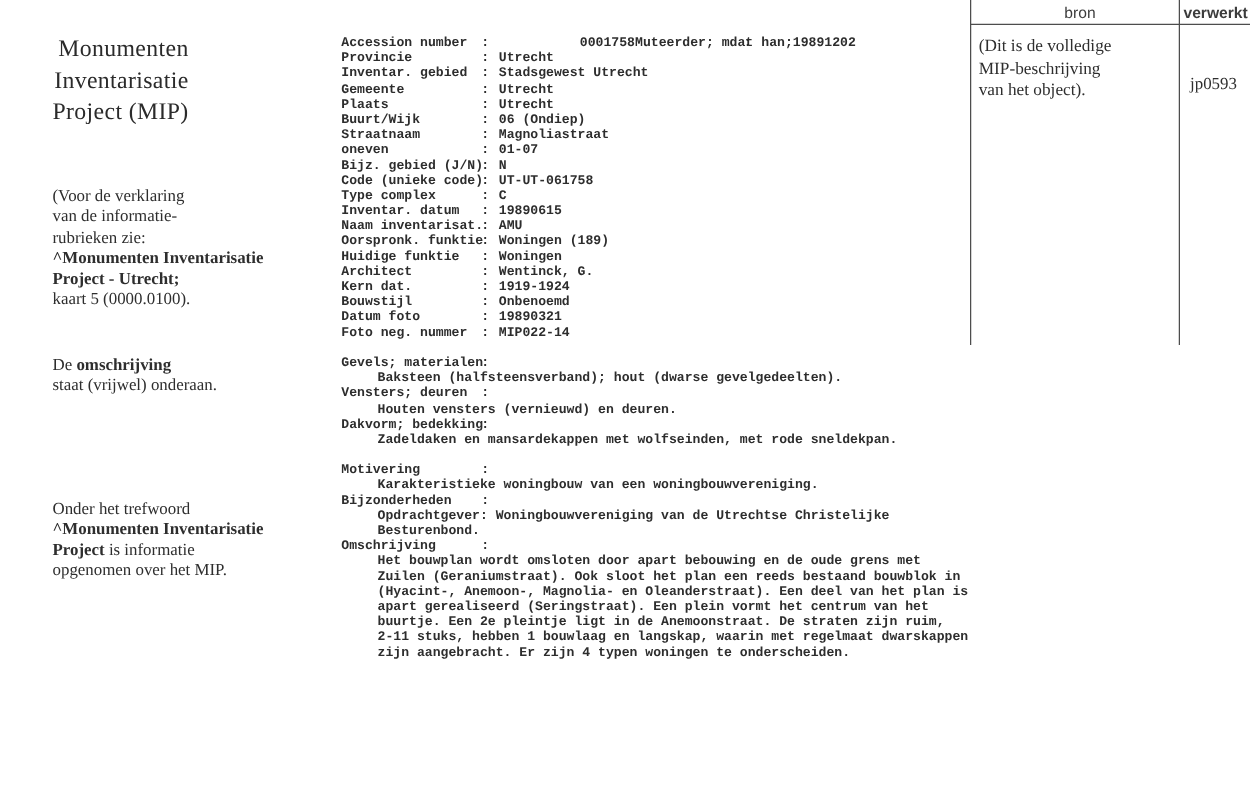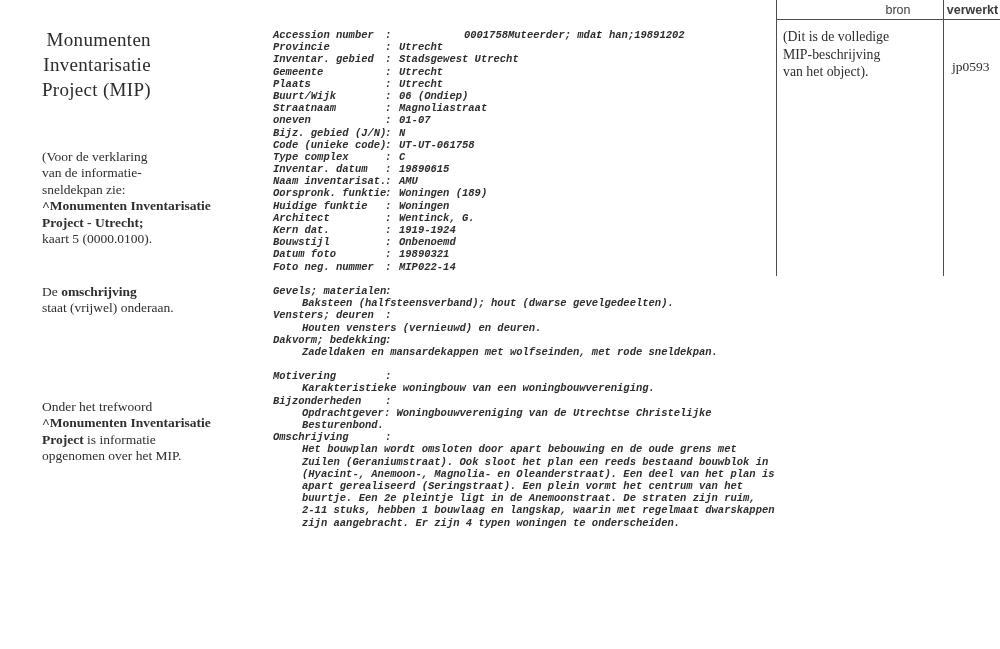--- a/index.html
+++ b/index.html
@@ -16,58 +16,58 @@
   .note1{top:149px;}
   .note2{top:284px;}
   .note3{top:399px;}
   .b{font-weight:bold;}
   
   .record{
     position:absolute;left:273px;top:29px;width:500px;
     font-family:"Liberation Mono","DejaVu Sans Mono",monospace;
     font-size:10.5px;line-height:12.2px;font-weight:bold;color:#2d2d2d;
   }
-  .rrow{height:12.2px;white-space:pre;display:flex;font-style:italic;}
+  .rrow{height:12.2px;white-space:pre;display:flex;}
   .rrow.body{display:block;padding-left:29px;}
   .rrow.blank{display:block;}
   .lb{width:112px;flex:none;}
   .cl{width:14px;flex:none;}
   .val{flex:none;text-align:right;}
   .w1{width:109px;flex:none;}
   .lb2{width:87px;flex:none;}
   
   .vline{position:absolute;top:0;width:1px;height:276px;background:#4d4d4d;}
   .vline1{left:776px;}
   .vline2{left:943px;}
   .hline{position:absolute;left:776px;top:19px;width:224px;height:1px;background:#4d4d4d;}
   .col-header{
     position:absolute;top:3px;text-align:center;
     font-family:"Liberation Sans",sans-serif;font-size:12.5px;color:#3c3c3c;
   }
-  .bron-header{left:815px;width:166px;}
+  .bron-header{left:781px;width:166px;}
   .verwerkt-header{left:945px;width:55px;font-weight:bold;}
   .bron-note{position:absolute;left:783px;top:28px;font-size:13.8px;line-height:17.5px;color:#2e2e2e;}
   .verwerkt-value{position:absolute;left:952px;top:59px;font-size:13.5px;color:#2e2e2e;}
   .line{white-space:pre;}
 </style>
 </head>
 <body>
 
 <div class="page">
 
   <div class="title">
       <div class="line">Monumenten</div>
       <div class="line">Inventarisatie</div>
       <div class="line">Project (MIP)</div>
     </div>
 
   <div class="note note1">
       <div class="line"><span>(Voor de verklaring</span></div>
       <div class="line"><span>van de informatie-</span></div>
-      <div class="line"><span>sneldekpan zie:</span></div>
+      <div class="line"><span>rubrieken zie:</span></div>
       <div class="line"><span class="b">^Monumenten Inventarisatie</span></div>
       <div class="line"><span class="b">Project - Utrecht;</span></div>
       <div class="line"><span>kaart 5 (0000.0100).</span></div>
     </div>
   <div class="note note2">
       <div class="line"><span>De </span><span class="b">omschrijving</span></div>
       <div class="line"><span>staat (vrijwel) onderaan.</span></div>
     </div>
   <div class="note note3">
       <div class="line"><span>Onder het trefwoord</span></div>

